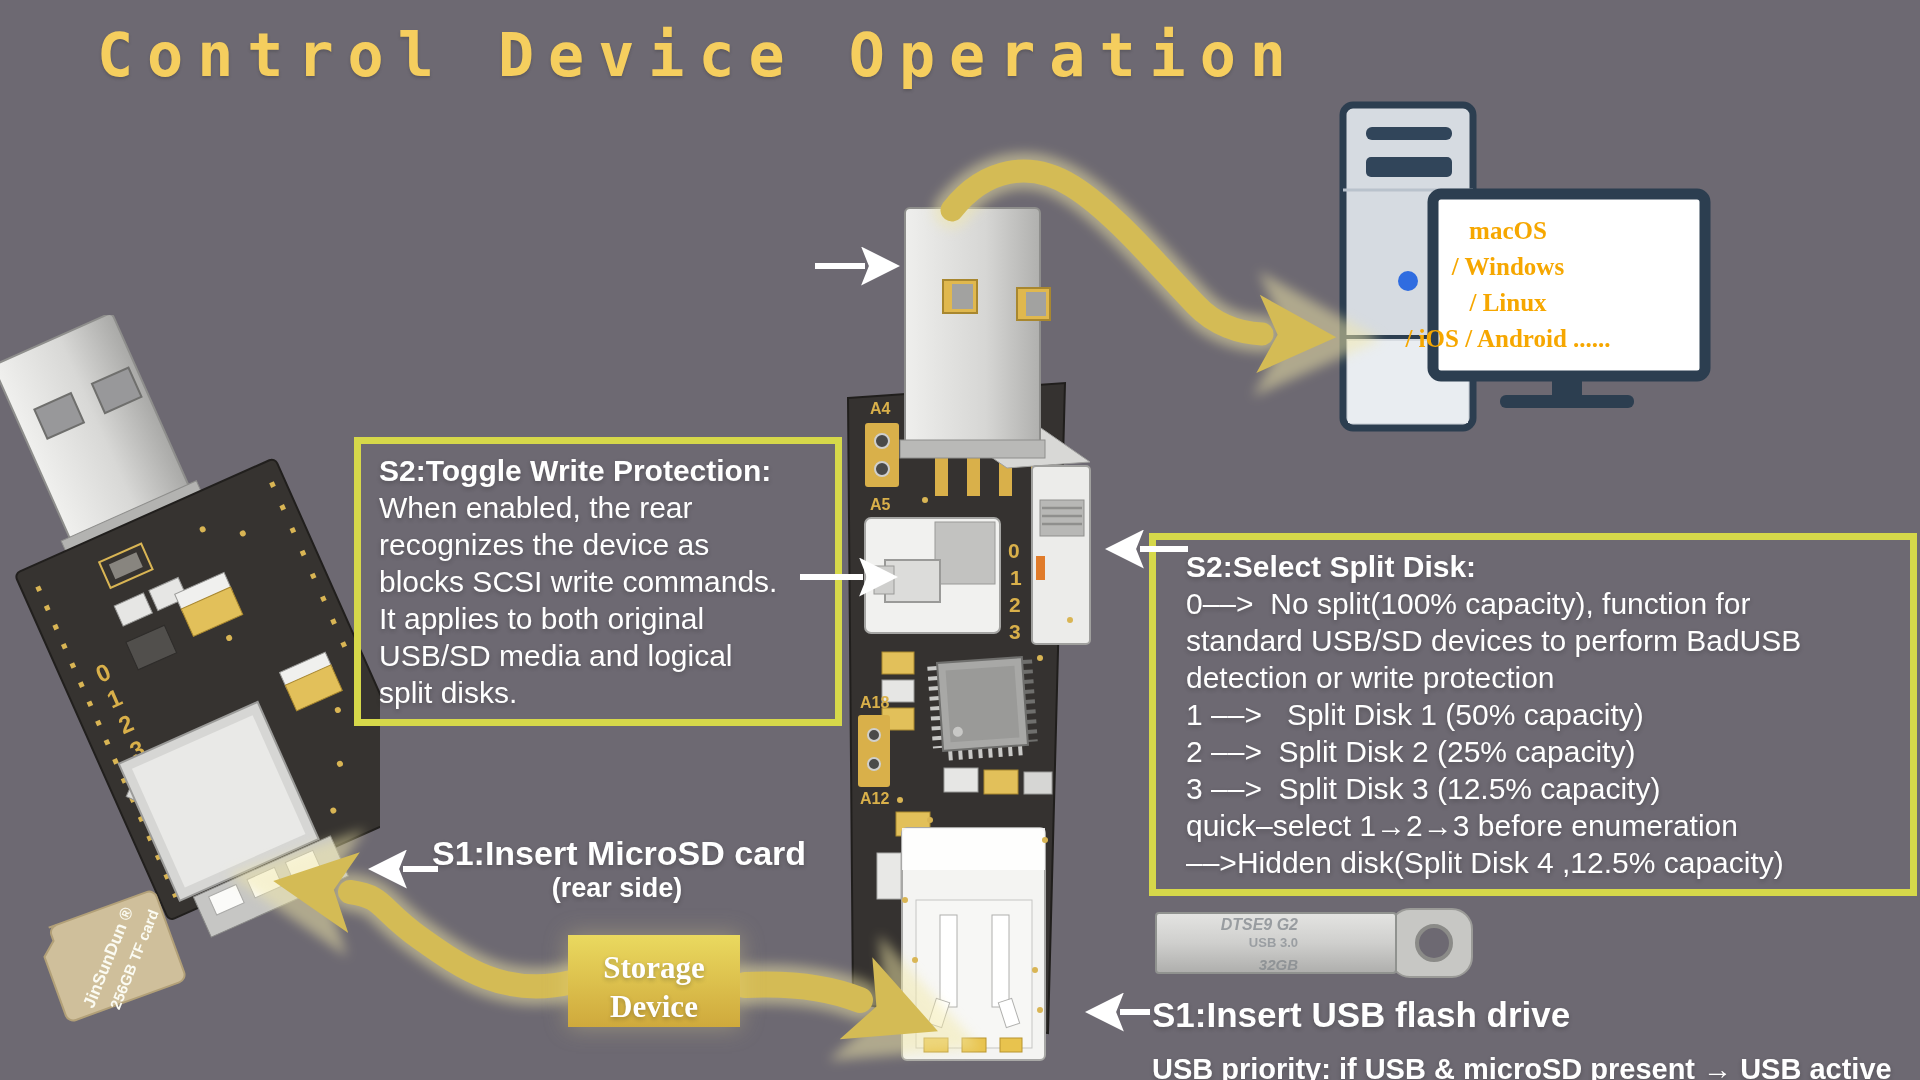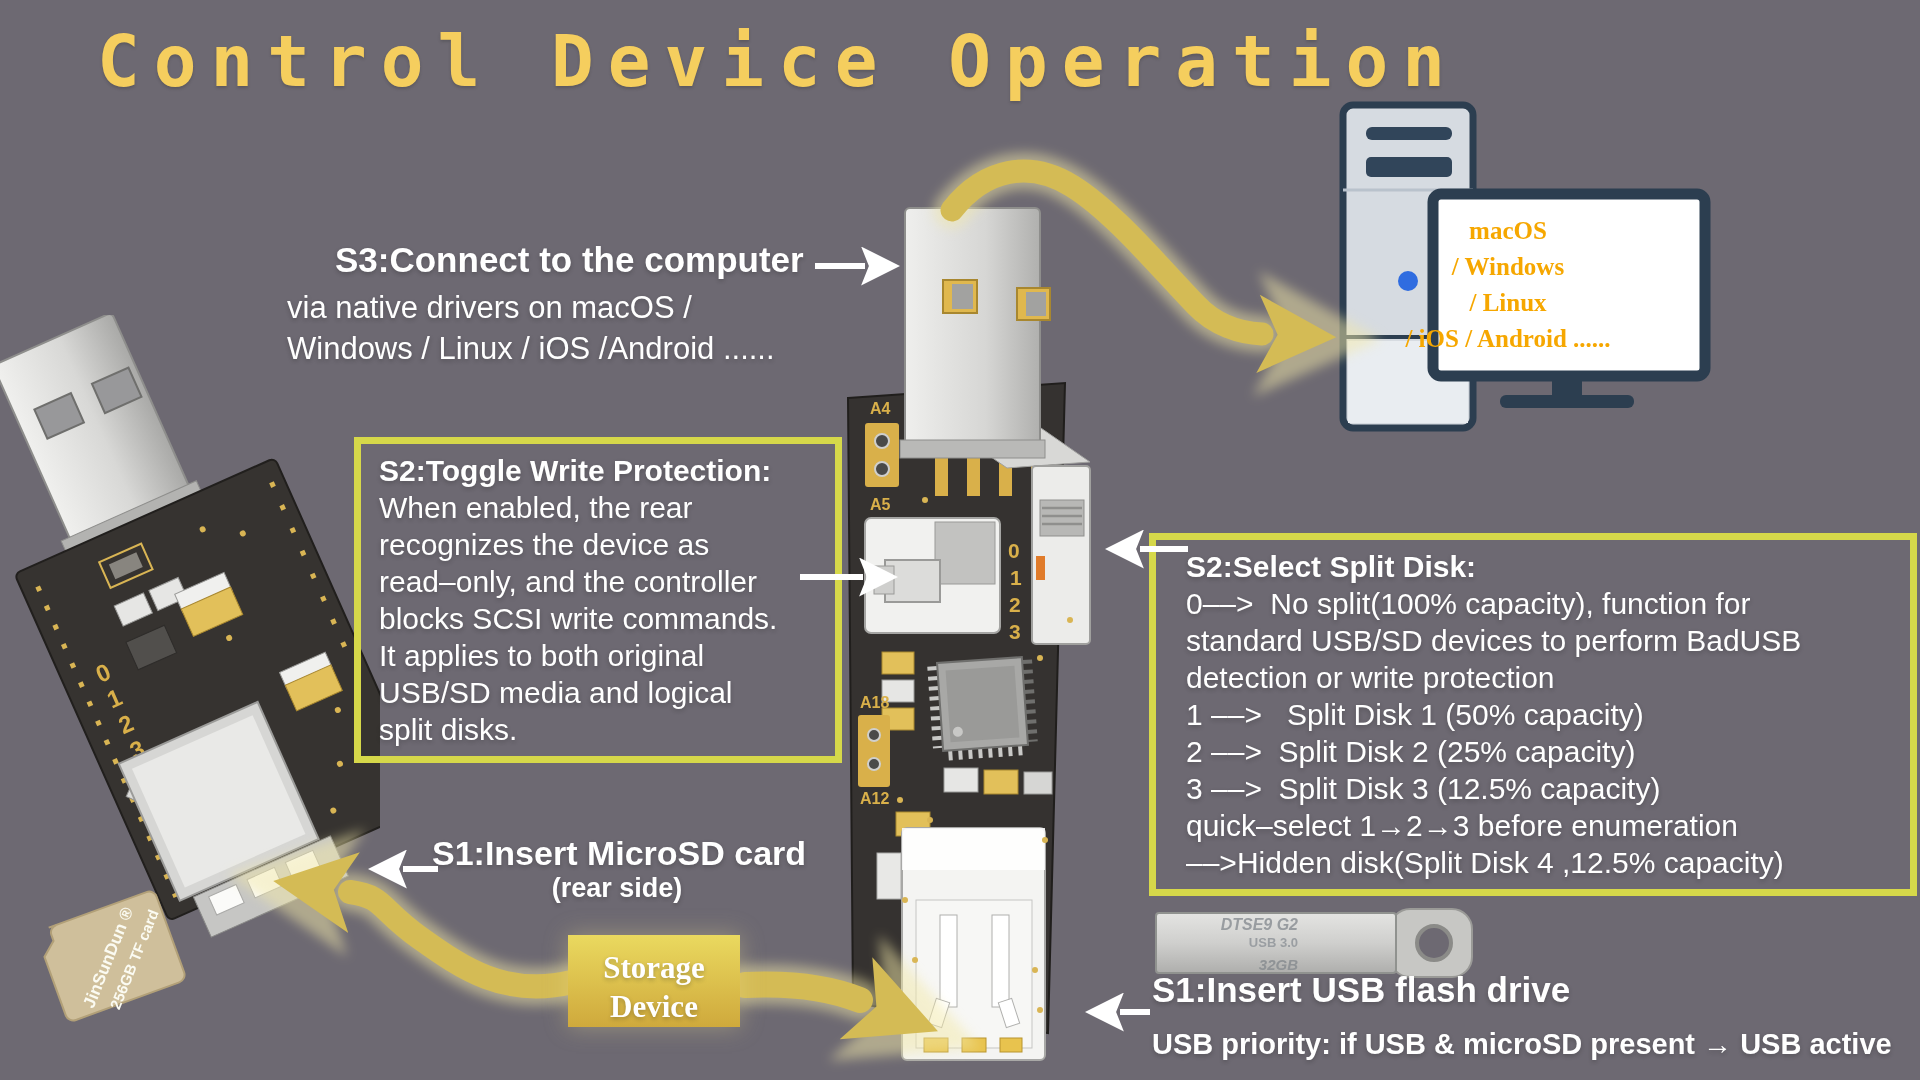--- a/index.html
+++ b/index.html
@@ -3,35 +3,35 @@
 <meta charset="utf-8">
 <style>
   html,body{margin:0;padding:0;background:#6d6972;}
   .stage{position:relative;width:1920px;height:1080px;background:#6d6972;overflow:hidden;
          font-family:"Liberation Sans",sans-serif;color:#fff;}
   .dev{position:absolute;z-index:10;}
   .ylayer{position:absolute;left:0;top:0;z-index:20;pointer-events:none;}
   .wlayer{position:absolute;left:0;top:0;z-index:40;pointer-events:none;}
   .anno{position:absolute;z-index:30;text-shadow:0 2px 4px rgba(30,30,30,.28);}
   .title{position:absolute;left:97px;top:20px;margin:0;z-index:30;
-         font-family:"DejaVu Sans Mono",monospace;font-weight:bold;font-size:71px;
+         font-family:"DejaVu Sans Mono",monospace;font-weight:bold;font-size:60px;
          letter-spacing:14px;color:#f5ce5e;text-shadow:0 2px 3px rgba(40,40,40,.25);}
   .s3{left:287px;top:240px;}
   .s3 .head{font-size:35px;font-weight:bold;margin-left:48px;margin-bottom:7px;}
   .s3 .line{font-size:31px;line-height:41px;white-space:pre;}
   .callout{border:7px solid #d6d84a;padding:8px 18px;font-size:30px;line-height:37px;}
   .callout .head{font-weight:bold;line-height:37px;}
   .callout .line{white-space:pre;}
   .toggle-box{left:354px;top:437px;width:438px;}
   .split-box{left:1149px;top:533px;width:706px;padding-left:30px;}
   .sd-label{left:432px;top:834px;width:370px;text-align:center;}
   .sd-label .big{font-size:34px;font-weight:bold;white-space:nowrap;}
   .sd-label .sub{font-size:27px;font-weight:bold;}
   .usb-label{left:1152px;top:970px;}
-  .usb-label .big{font-size:35px;font-weight:bold;}
+  .usb-label .big{font-size:35px;font-weight:bold;margin-top:25px;}
   .usb-label .sub{font-size:29px;font-weight:bold;margin-top:18px;white-space:nowrap;}
   .storage{left:568px;top:935px;width:172px;height:92px;box-sizing:border-box;
            background:linear-gradient(180deg,#ead95f 0%,#cfa93c 100%);
            font-family:"Liberation Serif",serif;font-size:31px;font-weight:bold;
            text-align:center;padding-top:13px;line-height:39px;color:#fff;
            box-shadow:0 0 22px rgba(240,225,150,.35);}
   .monitor-txt{left:1388px;top:213px;width:240px;text-align:center;z-index:30;
            font-family:"Liberation Serif",serif;font-weight:bold;font-size:25px;
            line-height:36px;color:#f6a700;position:absolute;}
   svg text{font-family:"Liberation Sans",sans-serif;}
@@ -262,34 +262,26 @@
       <path d="M 745,985 C 800,982 835,990 860,1000" fill="none" stroke="#f2e8a8" stroke-width="40" stroke-linecap="round" marker-end="url(#mGlow)"></path>
       <path d="M 572,982 C 505,998 462,968 420,938 S 385,897 350,892" fill="none" stroke="#f2e8a8" stroke-width="38" stroke-linecap="round" marker-end="url(#mGlow)"></path>
     </g>
     <path d="M 952,210 C 985,168 1030,160 1072,186 S 1160,268 1196,305 C 1215,325 1240,333 1262,334" fill="none" stroke="#d4bb55" stroke-width="23" stroke-linecap="round" marker-end="url(#mGold)"></path>
     <path d="M 745,985 C 800,982 835,990 860,1000" fill="none" stroke="#d4bb55" stroke-width="26" stroke-linecap="round" marker-end="url(#mGold)"></path>
     <path d="M 572,982 C 505,998 462,968 420,938 S 385,897 350,892" fill="none" stroke="#d4bb55" stroke-width="24" stroke-linecap="round" marker-end="url(#mGold)"></path>
   </svg>
 
   <h1 class="title">Control Device Operation</h1>
 
-  <div class="anno s3">
-    <div class="head">S3:Connect to the computer</div>
-    <div>
-        <div class="line">via native drivers on macOS /</div>
-        <div class="line">Windows / Linux / iOS /Android ......</div>
-      </div>
-  </div>
 
   <div class="anno callout toggle-box">
     <div class="head">S2:Toggle Write Protection:</div>
     <div>
         <div class="line">When enabled, the rear</div>
         <div class="line">recognizes the device as</div>
-        <div class="line">read–only, and the controller</div>
         <div class="line">blocks SCSI write commands.</div>
         <div class="line">It applies to both original</div>
         <div class="line">USB/SD media and logical</div>
         <div class="line">split disks.</div>
       </div>
   </div>
 
   <div class="anno callout split-box">
     <div class="head">S2:Select Split Disk:</div>
     <div>

